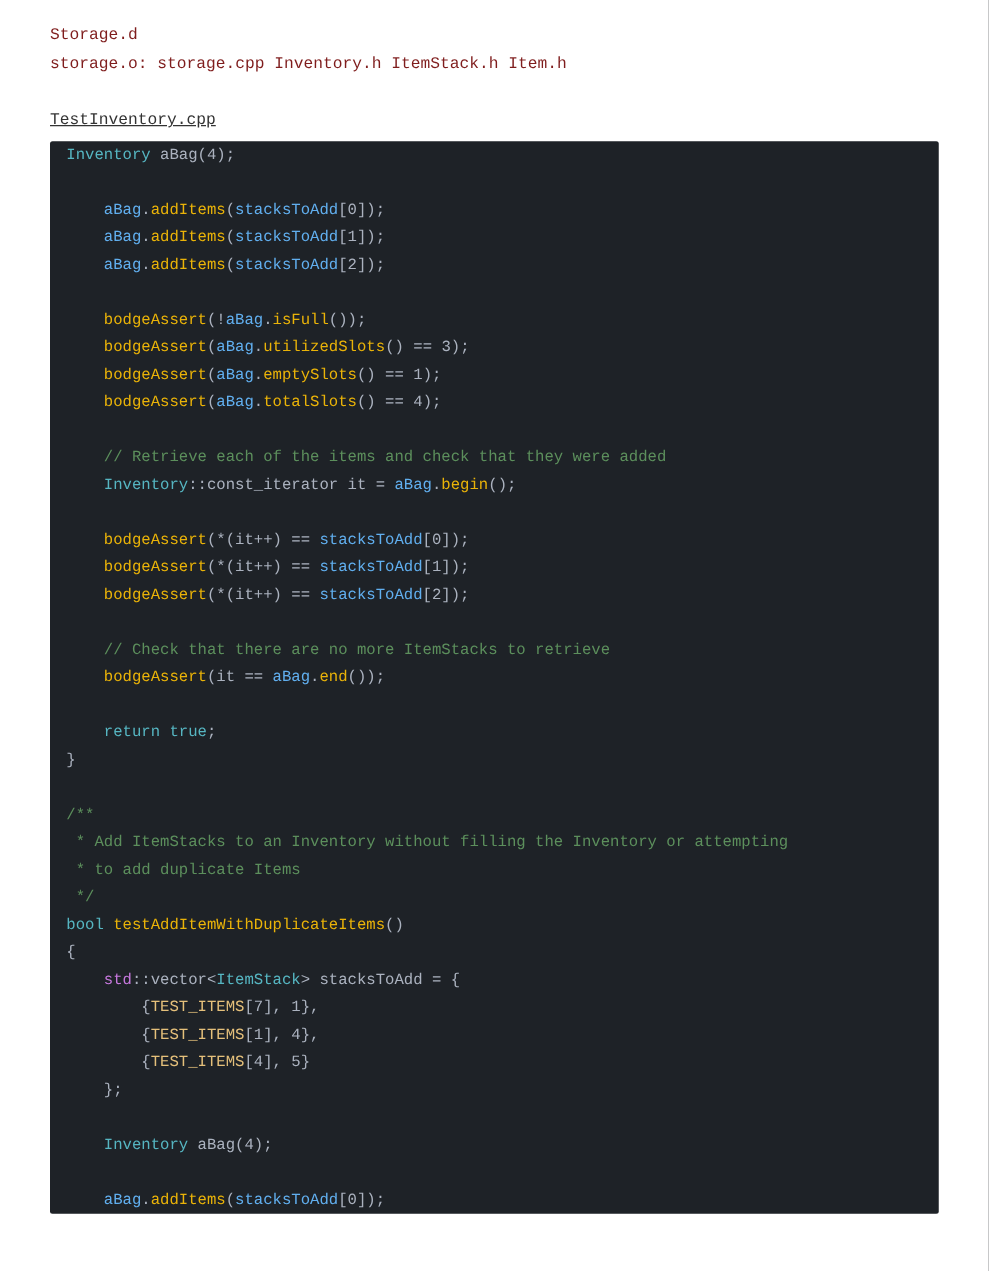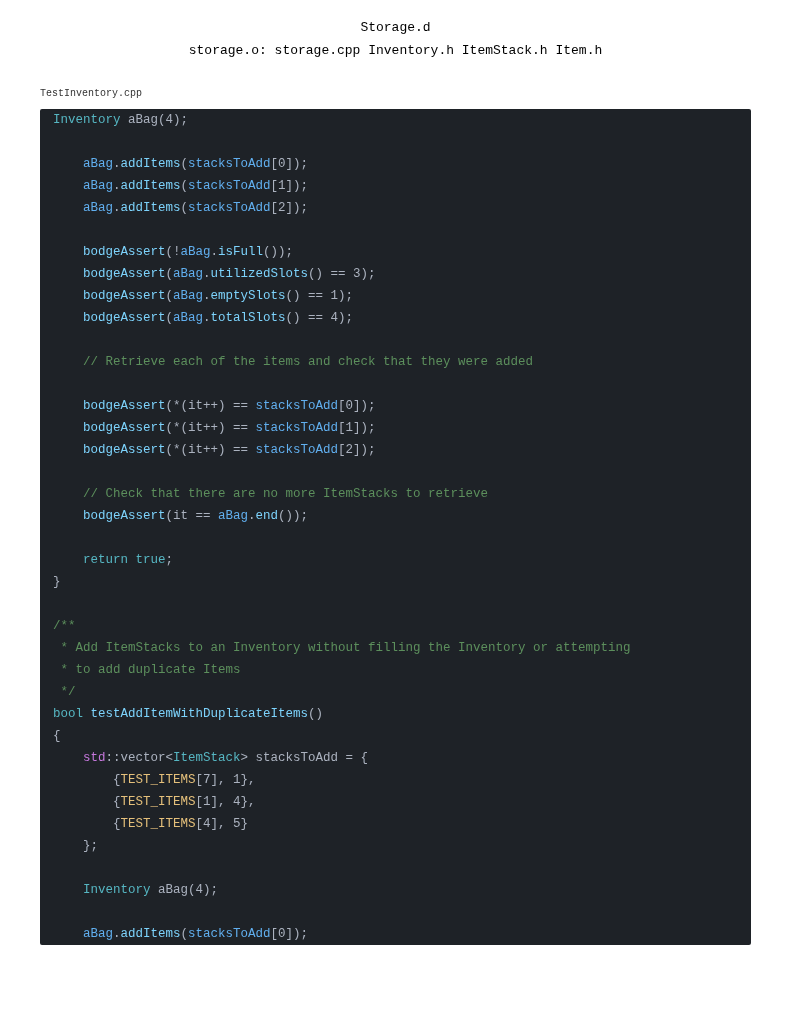--- a/index.html
+++ b/index.html
@@ -13,32 +13,32 @@
       font-family: 'Courier New', Courier, monospace;
       font-size: 13px;
       color: #333333;
       width: 791px;
       min-height: 1024px;
       padding: 20px 40px;
     }
 
     .file-info {
       margin-bottom: 8px;
-      color: #000000;
+      color: #7f1d1d;
       font-family: 'Courier New', Courier, monospace;
       font-size: 13px;
-      text-align: center;
     }
 
     .section-title {
       margin-top: 30px;
       margin-bottom: 10px;
       color: #333333;
       font-family: 'Courier New', Courier, monospace;
-      font-size: 10px;
+      font-size: 13px;
+      text-decoration: underline;
     }
 
     .code-block {
       background-color: #1e2227;
       color: #abb2bf;
       font-family: 'Courier New', Courier, monospace;
       font-size: 12.5px;
       line-height: 1.6;
       padding: 0;
       width: 100%;
@@ -48,21 +48,21 @@
 
     .code-line {
       display: block;
       padding: 1px 13px;
       white-space: pre;
     }
 
     
     .kw { color: #56b6c2; } 
     .kw2 { color: #c678dd; } 
-    .fn { color: #7dd3fc; } 
+    .fn { color: #eab308; } 
     .comment { color: #5c8f5c; font-style: normal; } 
     .var { color: #e5c07b; } 
     .var2 { color: #61afef; } 
     .plain { color: #abb2bf; } 
     .cyan { color: #56b6c2; }
   </style>
 </head>
 <body>
 
 <div class="file-info">
@@ -95,20 +95,21 @@
   <span class="code-line"><span class="plain">    </span><span class="fn">bodgeAssert</span><span class="plain">(</span><span class="var2">aBag</span><span class="plain">.</span><span class="fn">utilizedSlots</span><span class="plain">() == 3);</span></span>
 
   <span class="code-line"><span class="plain">    </span><span class="fn">bodgeAssert</span><span class="plain">(</span><span class="var2">aBag</span><span class="plain">.</span><span class="fn">emptySlots</span><span class="plain">() == 1);</span></span>
 
   <span class="code-line"><span class="plain">    </span><span class="fn">bodgeAssert</span><span class="plain">(</span><span class="var2">aBag</span><span class="plain">.</span><span class="fn">totalSlots</span><span class="plain">() == 4);</span></span>
 
   <span class="code-line"> </span>
 
   <span class="code-line"><span class="plain">    </span><span class="comment">// Retrieve each of the items and check that they were added</span></span>
 
+  <span class="code-line"><span class="plain">    </span><span class="cyan">Inventory</span><span class="plain">::const_iterator it = </span><span class="var2">aBag</span><span class="plain">.</span><span class="fn">begin</span><span class="plain">();</span></span>
 
   <span class="code-line"> </span>
 
   <span class="code-line"><span class="plain">    </span><span class="fn">bodgeAssert</span><span class="plain">(*(it++) == </span><span class="var2">stacksToAdd</span><span class="plain">[0]);</span></span>
 
   <span class="code-line"><span class="plain">    </span><span class="fn">bodgeAssert</span><span class="plain">(*(it++) == </span><span class="var2">stacksToAdd</span><span class="plain">[1]);</span></span>
 
   <span class="code-line"><span class="plain">    </span><span class="fn">bodgeAssert</span><span class="plain">(*(it++) == </span><span class="var2">stacksToAdd</span><span class="plain">[2]);</span></span>
 
   <span class="code-line"> </span>

